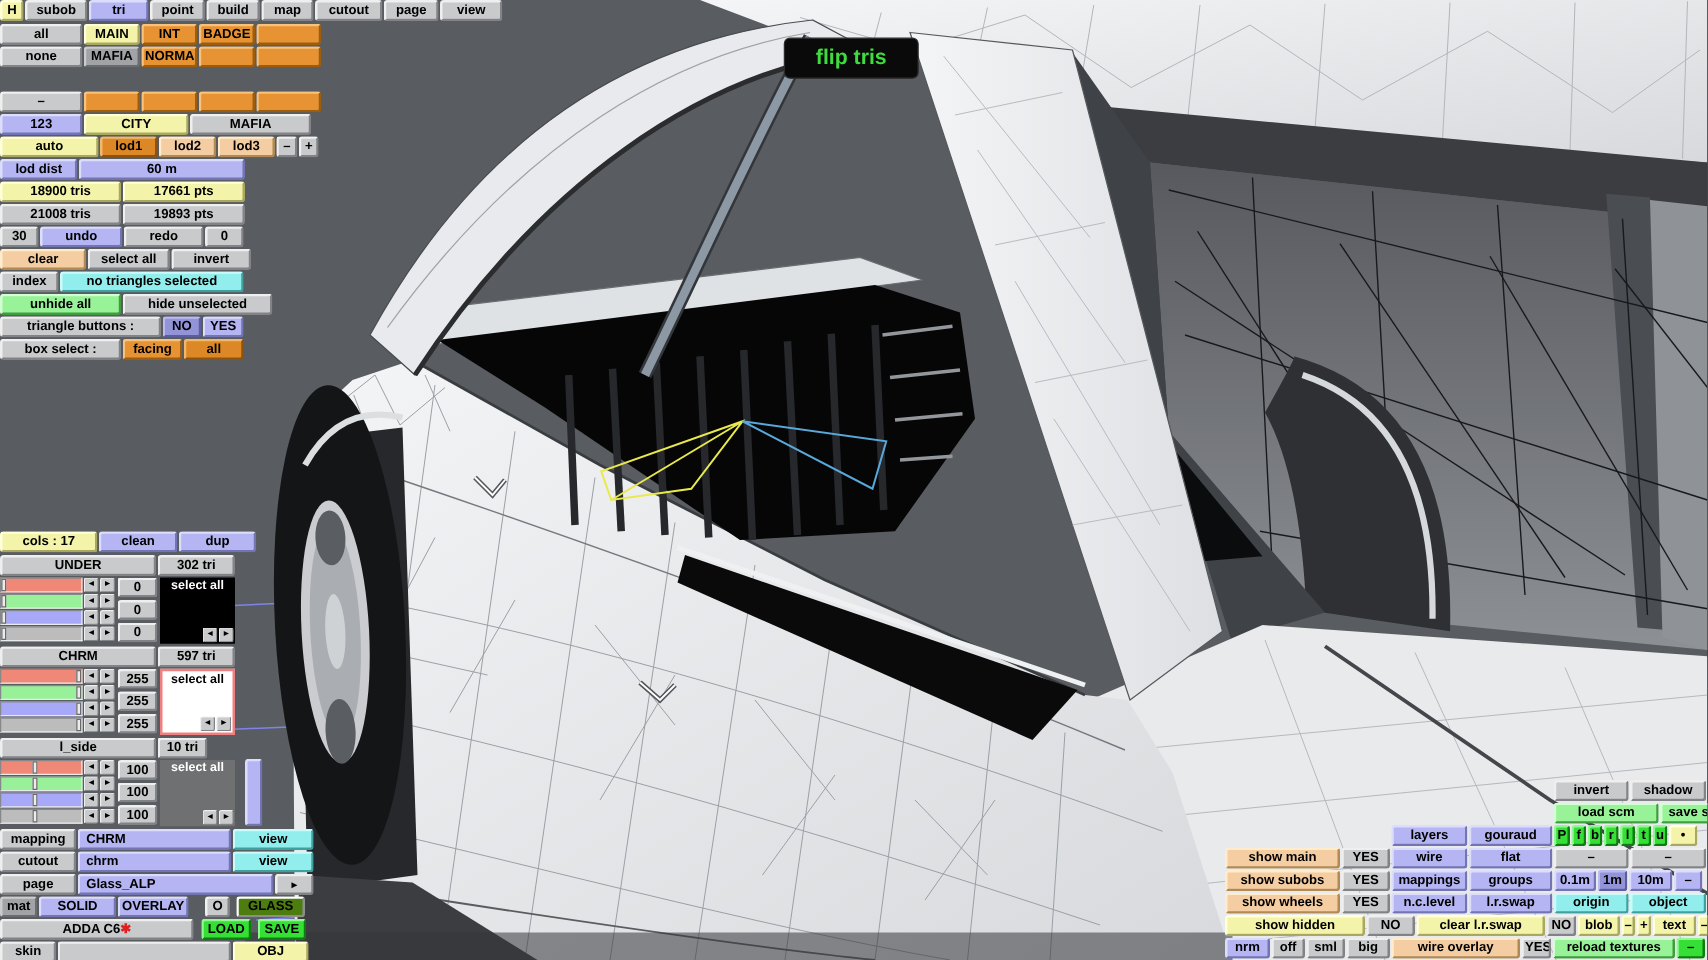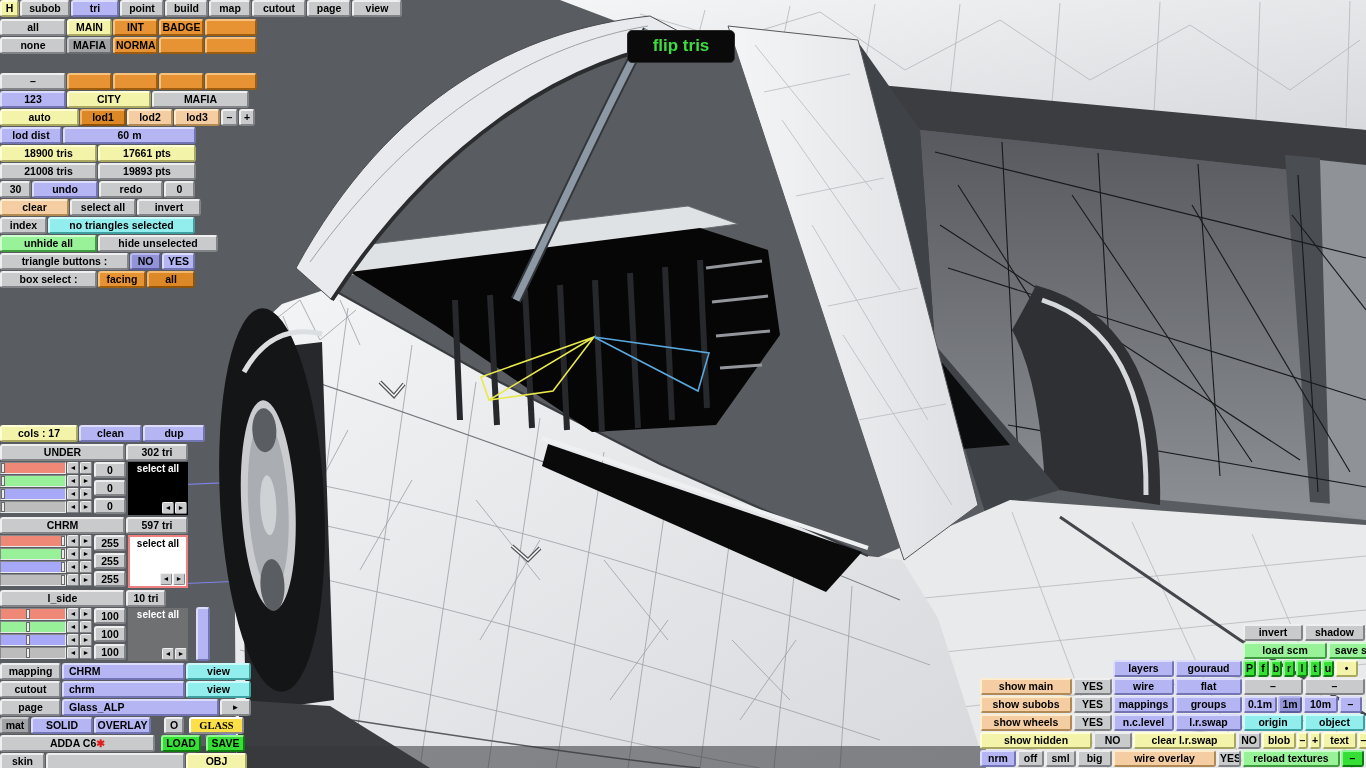--- a/index.html
+++ b/index.html
@@ -14,21 +14,21 @@
   .dk{background:#a2a3a6;border-color:#cbccce #6b6c6f #6b6c6f #cbccce;}
   .v {background:#b4b5f2;border-color:#dcdcfb #7374b3 #7374b3 #dcdcfb;}
   .vd{background:#9394d8;border-color:#b9baf0 #5c5d9e #5c5d9e #b9baf0;}
   .y {background:#f3f3a9;border-color:#ffffd8 #a8a861 #a8a861 #ffffd8;}
   .o {background:#e79333;border-color:#f7c27c #9c5e0e #9c5e0e #f7c27c;}
   .od{background:#dd8826;border-color:#f2b76d #8f540a #8f540a #f2b76d;}
   .p {background:#f4cda2;border-color:#ffeccd #b08953 #b08953 #ffeccd;}
   .c {background:#92eded;border-color:#ccfafa #3fa0a0 #3fa0a0 #ccfafa;}
   .gl{background:#98f298;border-color:#d2ffd2 #3f9c3f #3f9c3f #d2ffd2;}
   .gb{background:#35df35;border-color:#90f890 #0f7c0f #0f7c0f #90f890;}
-  .w {background:#fde047;border-color:#ffffff #8d8d8d #8d8d8d #ffffff;font-family:Liberation Serif, serif;}
+  .w {background:#4d7c0f;border-color:#ffffff #8d8d8d #8d8d8d #ffffff;}
   .row{position:absolute;display:flex;gap:1px;}
   .ar{width:12px;height:12px;border-width:1px;font-size:7px;line-height:10px;border-radius:2px;}
   .bar{position:absolute;height:12px;border:1px solid;border-color:#86888b #e9eaeb #e9eaeb #86888b;box-sizing:border-box;}
   .hdl{position:absolute;top:0;bottom:0;width:4px;background:#ececec;border:1px solid #6a6a6a;box-sizing:border-box;}
   .abs{position:absolute;}
   .sw{position:absolute;box-sizing:border-box;font:bold 10px/14px "Liberation Sans",sans-serif;text-align:center;}
   #tooltip{position:absolute;left:627px;top:30px;width:106px;height:31px;background:#0a0a0a;
      border:1px solid #2c2c2c;border-radius:5px;color:#3fdc3f;font:bold 17px/30px "Liberation Sans",sans-serif;
      text-align:center;}
   .red{color:#e02020;}

